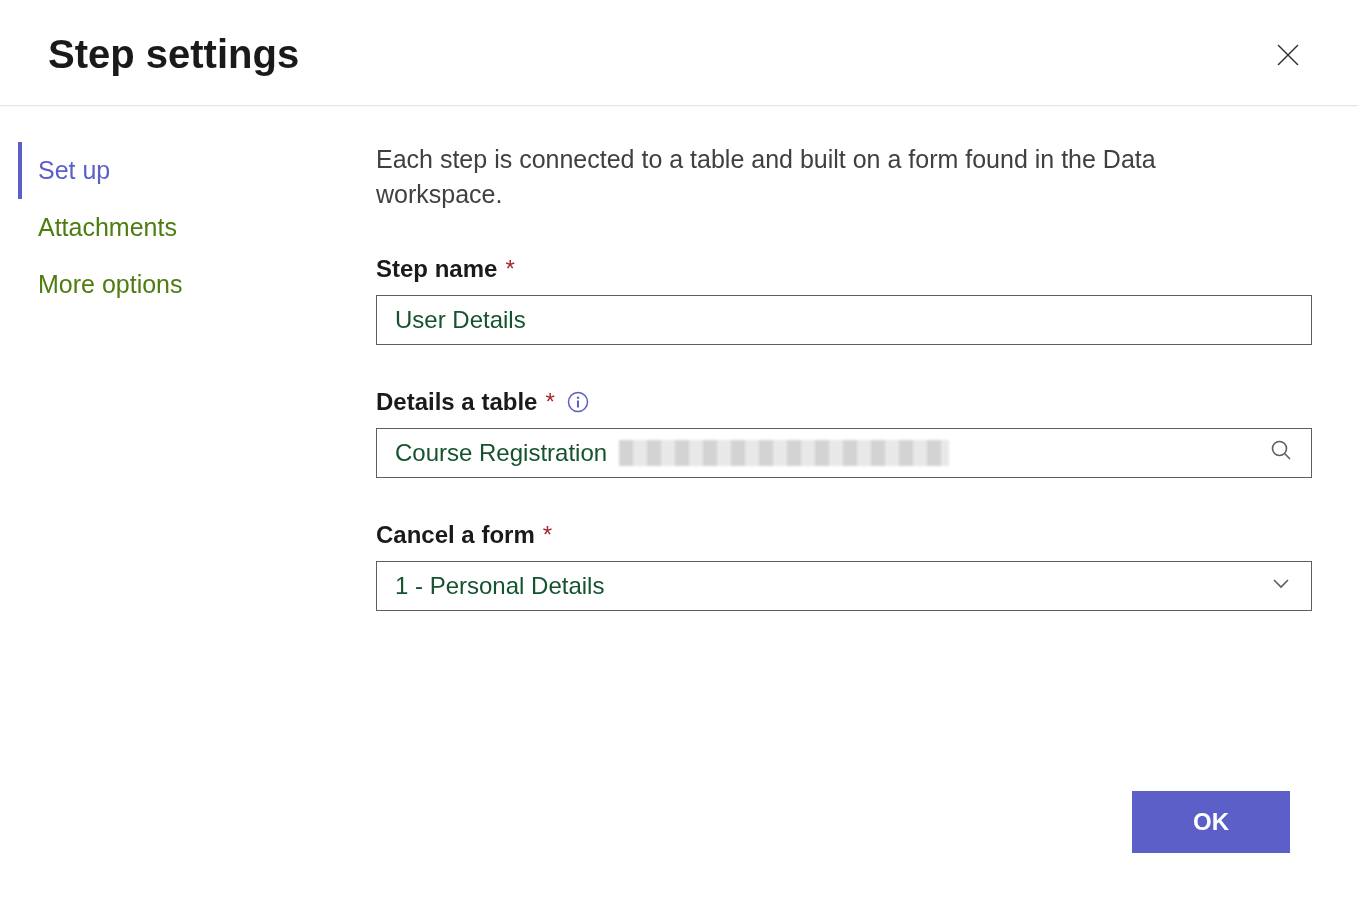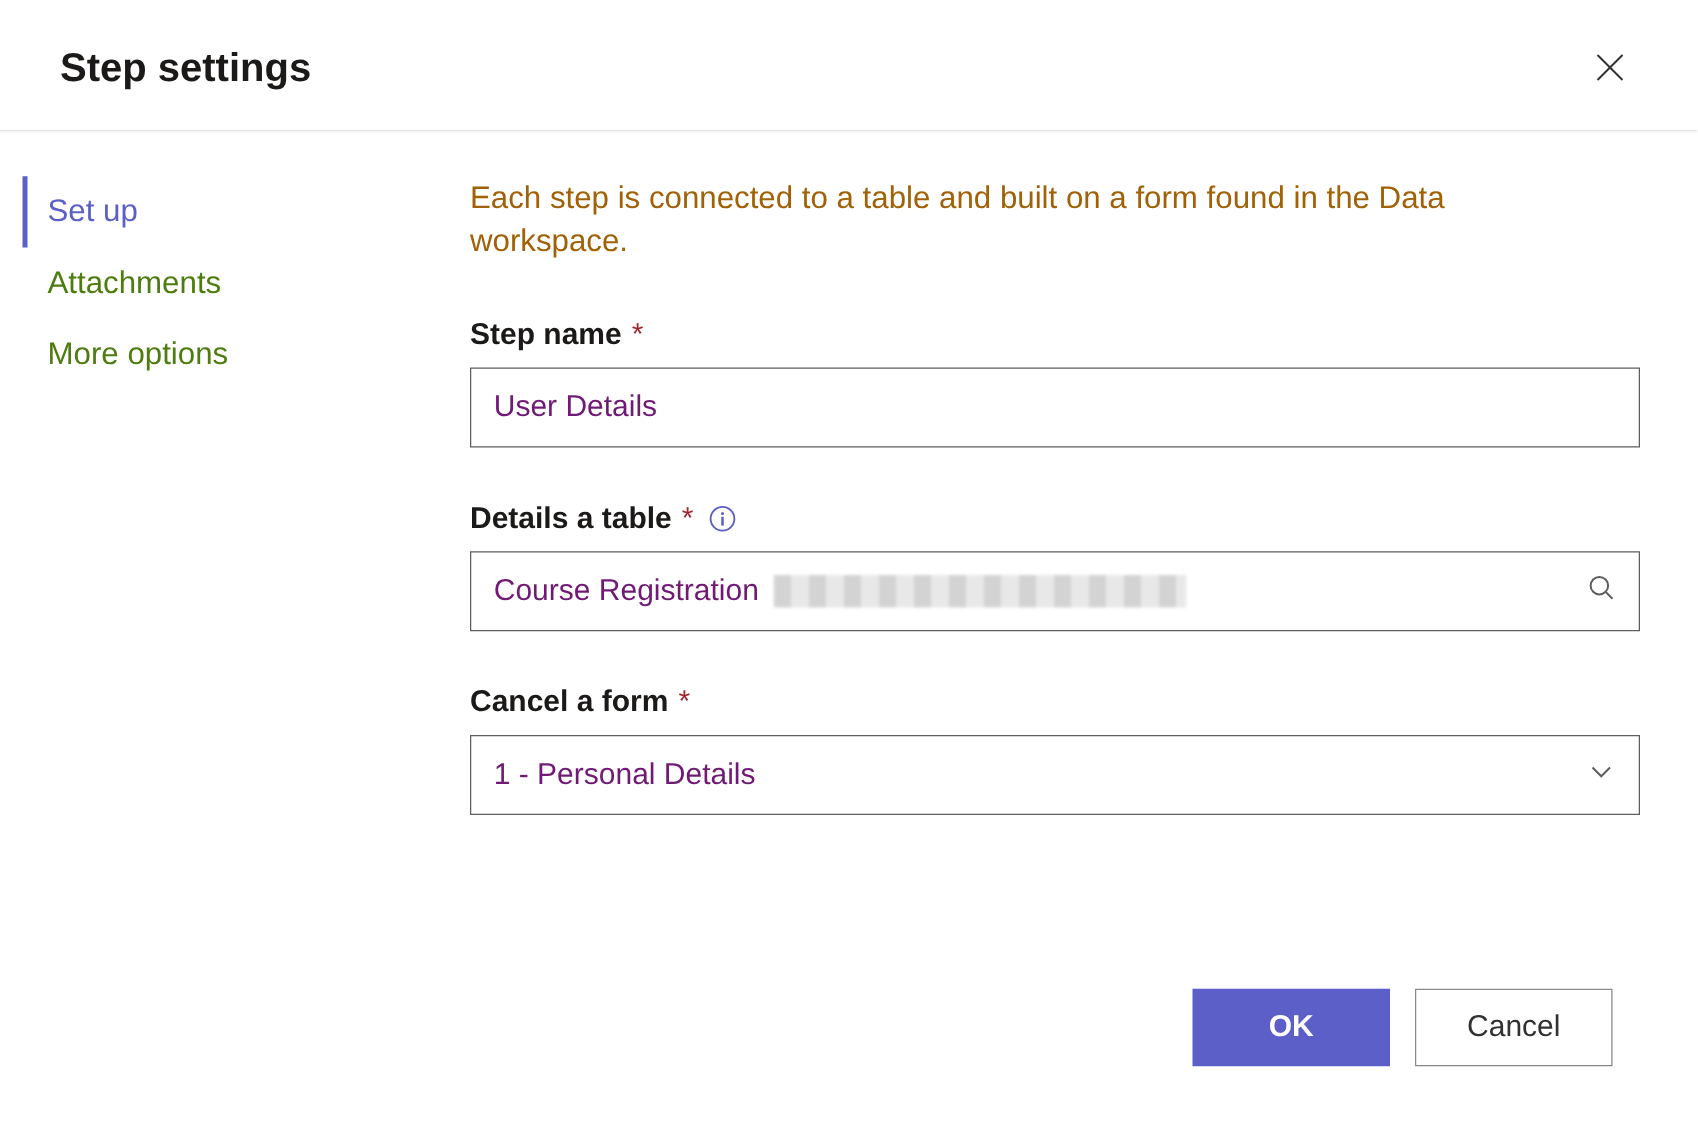--- a/index.html
+++ b/index.html
@@ -23,21 +23,21 @@
     }
     .header {
       display: flex;
       align-items: center;
       justify-content: space-between;
       padding: 32px 48px 28px 48px;
       border-bottom: 1px solid #e5e5e5;
       box-shadow: 0 1px 2px rgba(0,0,0,0.04);
     }
     .title {
-      font-size: 32px;
+      font-size: 40px;
       font-weight: 600;
       color: #1b1a19;
     }
     .close-btn {
       background: none;
       border: none;
       cursor: pointer;
       padding: 8px;
       display: flex;
       align-items: center;
@@ -68,21 +68,21 @@
       color: #5b5fc7;
       border-left: 4px solid #5b5fc7;
     }
     .main {
       flex: 1;
       padding: 36px 48px 0 16px;
       position: relative;
     }
     .description {
       font-size: 25px;
-      color: #a16207;
+      color: #404040;
       line-height: 1.4;
       max-width: 900px;
     }
     .form-group {
       margin-bottom: 36px;
       margin-top: 43px;
     }
     .label-row {
       display: flex;
       align-items: center;
@@ -99,26 +99,26 @@
       font-size: 24px;
     }
     .info-icon {
       display: inline-flex;
       align-items: center;
       justify-content: center;
       margin-left: 4px;
     }
     .text-input, .lookup-input, .dropdown-input {
       width: 936px;
-      height: 64px;
+      height: 50px;
       border: 1px solid #605e5c;
       background: #fff;
       font-size: 24px;
       padding: 0 18px;
-      color: #701a75;
+      color: #14532d;
       font-family: inherit;
       display: flex;
       align-items: center;
       justify-content: space-between;
     }
     .text-input {
       outline: none;
     }
     .lookup-input {
       cursor: text;
@@ -248,19 +248,16 @@
               <polyline points="5,9 12,16 19,9" stroke="#605e5c" stroke-width="1.6" fill="none"></polyline>
             </svg>
           </span>
         </div>
       </div>
 
       <div class="footer">
         <button class="btn btn-primary">
           <span>OK</span>
         </button>
-        <button class="btn btn-secondary">
-          <span>Cancel</span>
-        </button>
       </div>
     </div>
   </div>
 </div>
 
 </body></html>

